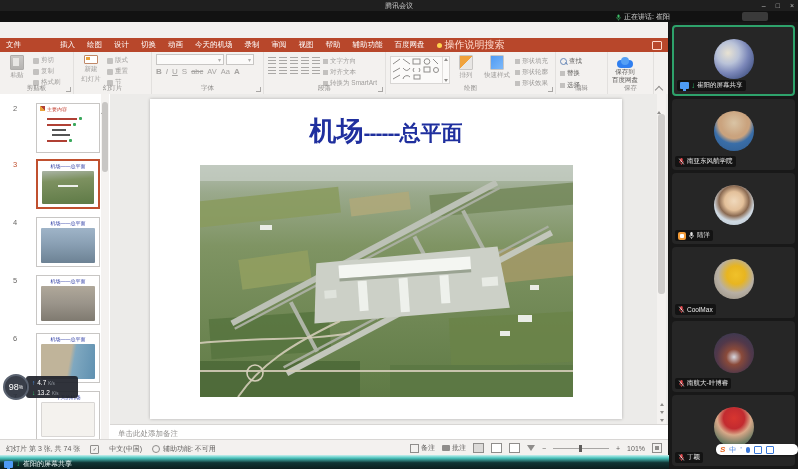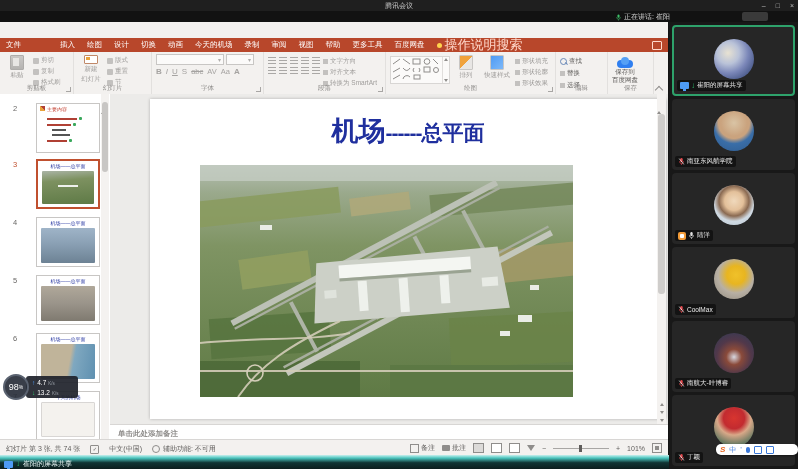--- a/index.html
+++ b/index.html
@@ -27,21 +27,21 @@
   .qat .floppy:after{content:"";position:absolute;left:1px;top:0;width:2px;height:2px;background:#fff;}
   .record-badge{position:absolute;left:6px;top:9px;display:flex;align-items:center;gap:2px;color:#ffffff;font-size:6.5px;}
   .record-dot{width:4px;height:4px;border-radius:50%;background:#ff4040;}
   .ppt-title{position:absolute;left:0;right:0;top:4px;text-align:center;font-size:7.5px;color:#ffe9e2;}
   .ppt-controls{position:absolute;right:4px;top:2px;display:flex;gap:8px;align-items:center;color:#fff;font-size:7px;}
   .ppt-avatar{width:9px;height:9px;border-radius:50%;background:#7a2d1a;border:1px solid #e8b4a4;}
   
   .tabs-row{position:absolute;left:0;top:16px;width:668px;height:14px;background:#b8472b;display:flex;align-items:stretch;}
   .tab{padding:0 6px;display:flex;align-items:center;font-size:7.5px;color:#ffffff;cursor:default;}
   .tab.active{background:#f0abfc;color:#4a4a4a;margin-top:31px;}
-  .tellme{display:flex;align-items:center;gap:3px;margin-left:6px;font-size:13px;color:#ffd9cc;}
+  .tellme{display:flex;align-items:center;gap:3px;margin-left:6px;font-size:10px;color:#ffd9cc;}
   .bulb{width:5px;height:5px;border-radius:50%;background:#ffd34d;position:relative;}
   .tab-right-icon{position:absolute;right:6px;top:3px;width:8px;height:7px;border:1px solid #ffd9cc;border-radius:1px;}
   
   .ribbon{position:absolute;left:0;top:30px;width:668px;height:42px;background:#f3f1ef;border-bottom:1px solid #d2d0ce;display:flex;}
   .rgroup{position:relative;height:42px;border-right:1px solid #e2e0de;padding:2px 4px 10px 4px;box-sizing:border-box;display:flex;gap:3px;}
   .rg-label{position:absolute;left:0;right:0;bottom:1px;text-align:center;font-size:6.5px;color:#8f8d8b;}
   .dlg{position:absolute;right:2px;bottom:2px;width:4px;height:4px;border-right:1px solid #a8a6a4;border-bottom:1px solid #a8a6a4;}
   .bigbtn{display:flex;flex-direction:column;align-items:center;justify-content:flex-start;width:26px;font-size:6.5px;color:#9f9d9b;gap:1px;padding-top:1px;}
   .bigbtn .bicon{width:12px;height:13px;border-radius:1px;}
   .paste-icon{background:linear-gradient(#cac8c6,#b5b3b1);border:1px solid #aeacaa;position:relative;}
@@ -100,33 +100,33 @@
   .brow{display:flex;align-items:center;gap:2px;margin-bottom:3px;}
   .bbar{height:2px;background:#b04034;}
   .bbar.dark{background:#555;}
   .bdot{width:3px;height:3px;background:#3aa85c;border-radius:1px;}
   .mini-logo{position:absolute;left:3px;top:2px;width:5px;height:5px;background:linear-gradient(45deg,#e8a23c 50%,#b04034 50%);}
   .thumb-scroll{position:absolute;right:1px;top:0;width:8px;height:345px;background:#f4f2f0;}
   .thumb-scroll .tri-up{margin:2px auto 0;}
   .thumb-thumb{position:absolute;left:1px;top:8px;width:6px;height:70px;background:#c8c6c4;border-radius:3px;}
   
   .edit-area{position:absolute;left:110px;top:72px;width:558px;height:330px;background:#ecebe9;}
-  .slide{position:absolute;left:40px;top:5px;width:472px;height:320px;background:#ffffff;box-shadow:0 0 3px rgba(0,0,0,.25);padding-left:44px;}
+  .slide{position:absolute;left:40px;top:5px;width:472px;height:320px;background:#ffffff;box-shadow:0 0 3px rgba(0,0,0,.25);}
   .slide-title{position:absolute;left:0;right:0;top:14px;text-align:center;color:#1f2f9e;font-weight:600;}
   .slide-title .t1{font-size:27px;}
   .slide-title .t2{font-size:21px;letter-spacing:-1px;}
   .slide-title .t3{font-size:21px;}
   .slide-photo{position:absolute;left:50px;top:66px;width:373px;height:232px;}
   .edit-scroll{position:absolute;right:2px;top:0;width:9px;height:330px;background:#f4f2f0;}
   .edit-scroll .tri-up{margin:3px auto 0;}
   .edit-scroll .tri-dn{margin:2px auto 0;}
   .esthumb{margin:2px auto;width:7px;height:180px;background:#cfcdcb;border-radius:3px;}
   .es-bottom{position:absolute;bottom:2px;left:0;right:0;display:flex;flex-direction:column;align-items:center;gap:3px;}
   
-  .notes-bar{position:absolute;left:110px;top:402px;width:558px;height:15px;background:#ffffff;border-top:1px solid #d8d6d4;font-weight:bold;}
+  .notes-bar{position:absolute;left:110px;top:402px;width:558px;height:15px;background:#ffffff;border-top:1px solid #d8d6d4;}
   .notes-ph{position:absolute;left:8px;top:4px;font-size:7.5px;color:#8f8d8b;}
   .status-bar{position:absolute;left:0;top:417px;width:668px;height:16px;background:#f3f1ef;border-top:1px solid #d8d6d4;font-size:7px;color:#5f5d5b;}
   .sb-left{position:absolute;left:6px;top:4px;display:flex;gap:10px;align-items:center;}
   .spell{width:7px;height:7px;border:1px solid #8f8d8b;border-radius:1px;font-size:5px;line-height:7px;text-align:center;color:#5f5d5b;}
   .acc-icon{width:6px;height:6px;border:1px solid #8f8d8b;border-radius:50%;}
   .sb-right{position:absolute;right:6px;top:3px;display:flex;gap:7px;align-items:center;}
   .vicon{width:9px;height:8px;border:1px solid #8f8d8b;background:#fff;}
   .vicon.pressed{background:#dcdad8;}
   .vicon.tri{border:none;background:none;width:0;height:0;border-left:4px solid transparent;border-right:4px solid transparent;border-top:6px solid #8f8d8b;}
   .zslider{width:56px;height:1px;background:#a8a6a4;position:relative;}
@@ -204,21 +204,21 @@
     <div class="tab">插入</div>
     <div class="tab">绘图</div>
     <div class="tab">设计</div>
     <div class="tab">切换</div>
     <div class="tab">动画</div>
     <div class="tab">今天的机场</div>
     <div class="tab">录制</div>
     <div class="tab">审阅</div>
     <div class="tab">视图</div>
     <div class="tab">帮助</div>
-    <div class="tab">更多工具</div>
+    <div class="tab">辅助功能</div>
     <div class="tab">百度网盘</div>
     <div class="tellme">
       <span class="bulb"></span>
       <span>操作说明搜索</span>
     </div>
     <div class="tab-right-icon"></div>
   </div>
 
   <div class="ribbon">
 

